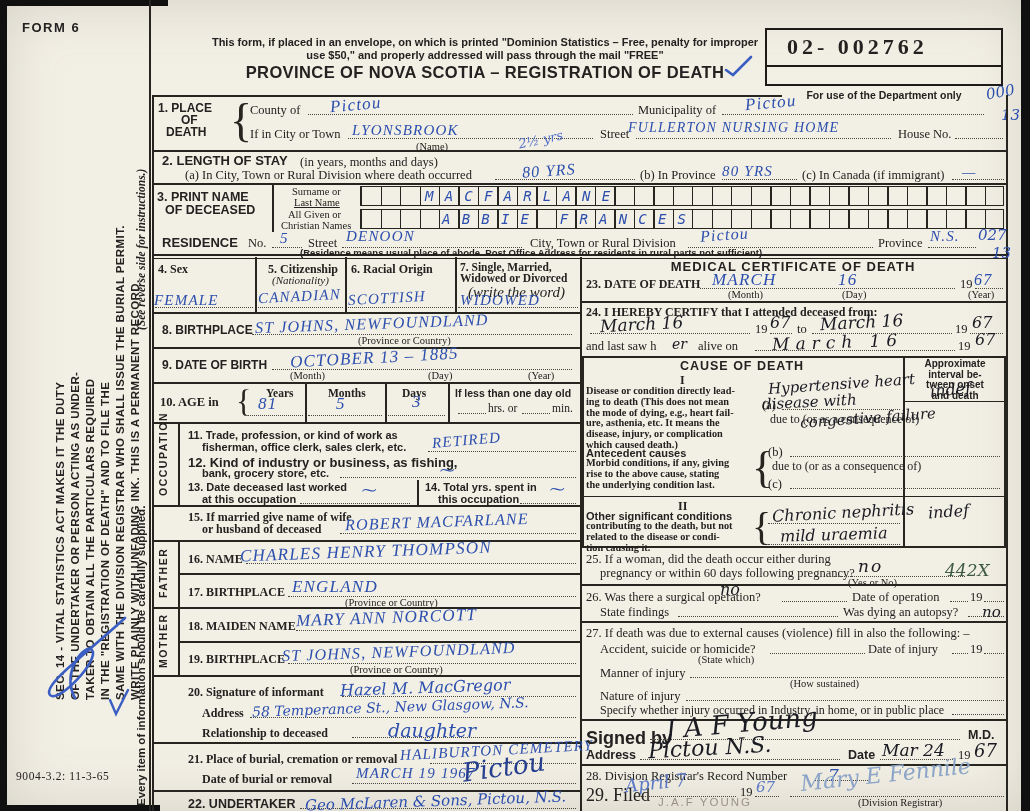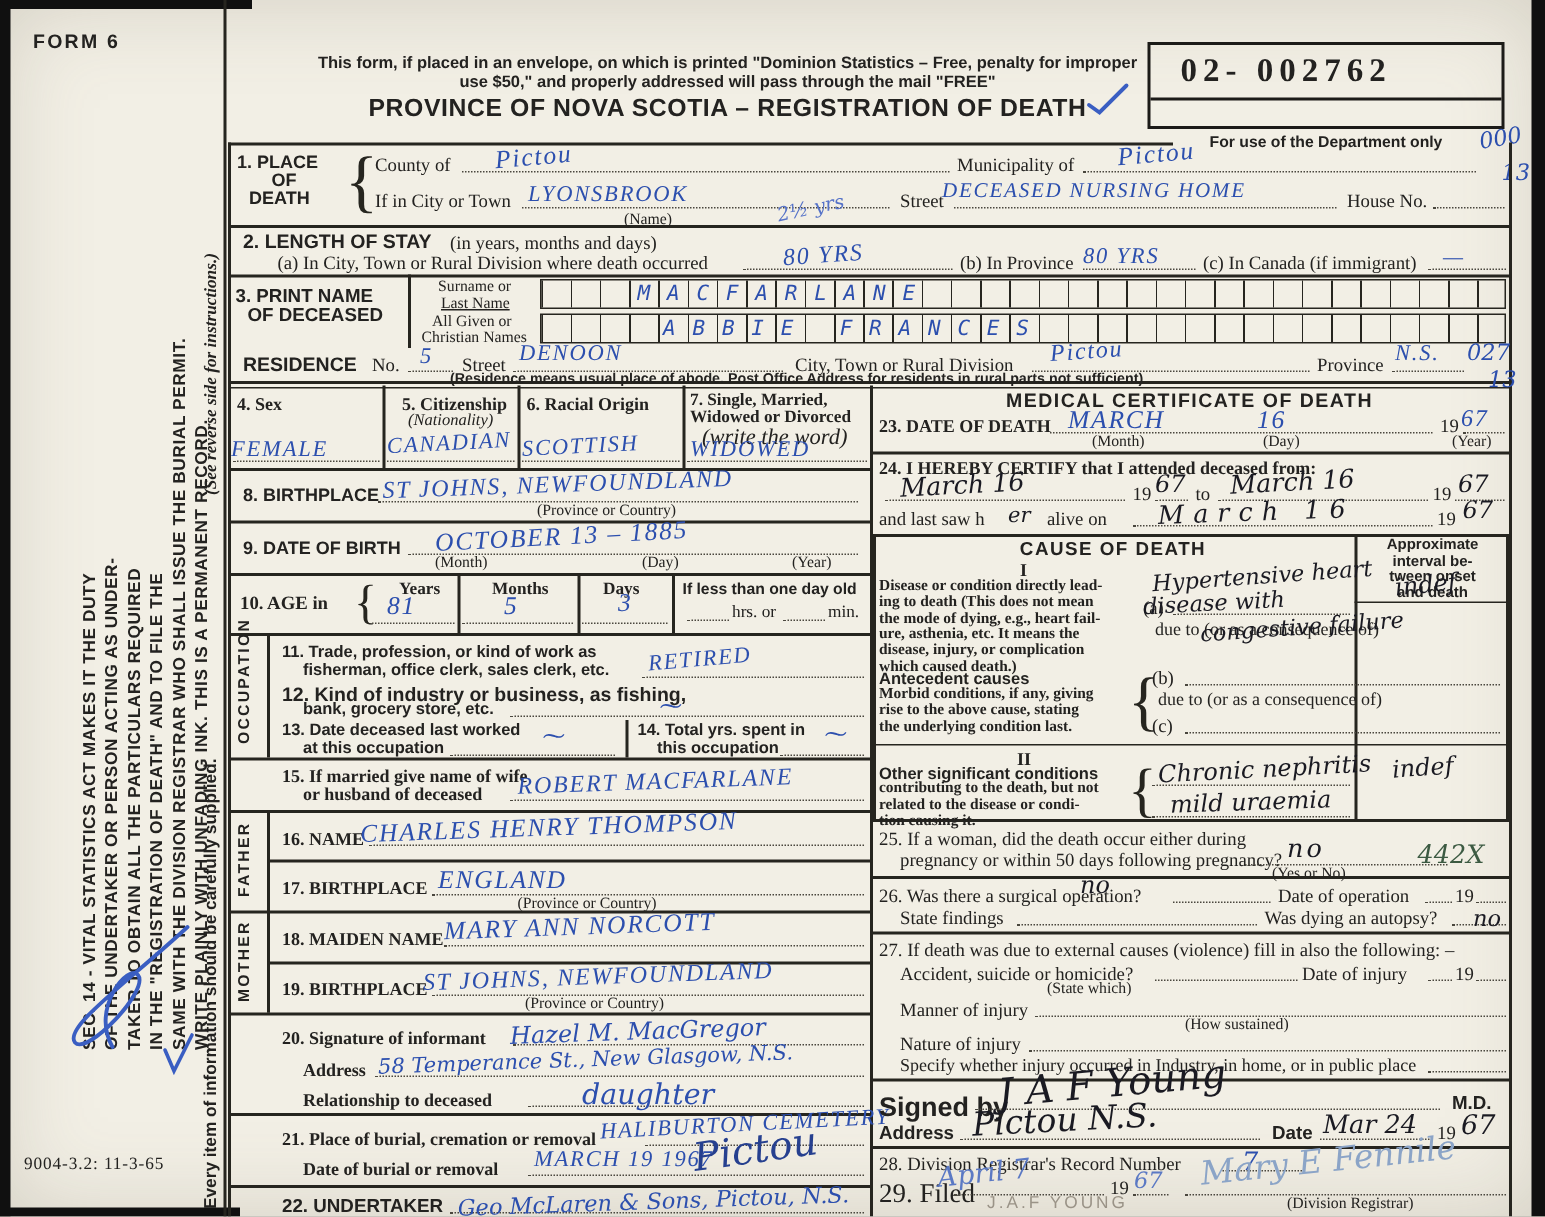--- a/index.html
+++ b/index.html
@@ -106,21 +106,21 @@
   <div class="abs" style="left:638px;top:103px;font-size:12.5px;">Municipality of</div>
   <div class="dot" style="left:722px;top:113px;width:262px;"></div>
   <div class="abs hand" style="left:745px;top:93px;font-size:17px;transform:rotate(-5deg);">Pictou</div>
 
   <div class="abs" style="left:250px;top:127px;font-size:12.5px;">If in City or Town</div>
   <div class="dot" style="left:348px;top:137px;width:245px;"></div>
   <div class="abs hand" style="left:352px;top:122px;font-size:15px;">LYONSBROOK</div>
   <div class="abs sub" style="left:416px;top:141px;">(Name)</div>
   <div class="abs" style="left:600px;top:127px;font-size:12.5px;">Street</div>
   <div class="dot" style="left:636px;top:137px;width:255px;"></div>
-  <div class="abs hand" style="left:628px;top:120px;font-size:14px;">DECEASED NURSING HOME</div>
+  <div class="abs hand" style="left:628px;top:120px;font-size:14px;">FULLERTON NURSING HOME</div>
   <div class="abs" style="left:898px;top:127px;font-size:12.5px;">House No.</div>
   <div class="dot" style="left:955px;top:137px;width:48px;"></div>
   <div class="abs script" style="left:518px;top:132px;font-size:13px;color:var(--blue2);transform:rotate(-12deg);">2½ yrs</div>
 
   <div class="abs sans b" style="left:162px;top:153px;font-size:13px;">2. LENGTH OF STAY</div>
   <div class="abs" style="left:300px;top:155px;font-size:12.5px;">(in years, months and days)</div>
   <div class="abs" style="left:185px;top:168px;font-size:12.5px;">(a) In City, Town or Rural Division where death occurred</div>
   <div class="dot" style="left:495px;top:178px;width:140px;"></div>
   <div class="abs hand" style="left:522px;top:162px;font-size:16px;transform:rotate(-4deg);">80 YRS</div>
   <div class="abs" style="left:640px;top:168px;font-size:12.5px;">(b) In Province</div>
@@ -372,21 +372,21 @@
     <div>tion causing it.</div>
   </div>
   <div class="abs brace" style="left:752px;top:503px;font-size:40px;">{</div>
   <div class="dot" style="left:768px;top:522px;width:132px;"></div>
   <div class="dot" style="left:768px;top:543px;width:132px;"></div>
   <div class="abs ds" style="left:772px;top:503px;font-size:16px;transform:rotate(-3deg);">Chronic nephritis</div>
   <div class="abs ds" style="left:780px;top:525px;font-size:16px;transform:rotate(-2deg);">mild uraemia</div>
   <div class="abs ds" style="left:928px;top:502px;font-size:16px;transform:rotate(-4deg);">indef</div>
 
   <div class="abs" style="left:586px;top:552px;font-size:12.5px;">25. If a woman, did the death occur either during</div>
-  <div class="abs" style="left:600px;top:566px;font-size:12.5px;">pregnancy or within 50 days following pregnancy?</div>
+  <div class="abs" style="left:600px;top:566px;font-size:12.5px;">pregnancy or within 60 days following pregnancy?</div>
   <div class="dot" style="left:830px;top:575px;width:135px;"></div>
   <div class="abs sub" style="left:848px;top:577px;">(Yes or No)</div>
   <div class="abs ds" style="left:858px;top:556px;font-size:17px;letter-spacing:2px;">no</div>
   <div class="abs ds" style="left:945px;top:560px;font-size:17px;color:#3c5a42;">442X</div>
   <div class="hline" style="left:580px;top:584px;width:426px;"></div>
 
   <div class="abs" style="left:586px;top:590px;font-size:12.5px;">26. Was there a surgical operation?</div>
   <div class="dot" style="left:782px;top:600px;width:65px;"></div>
   <div class="abs ds" style="left:720px;top:580px;font-size:16px;">no</div>
   <div class="abs" style="left:852px;top:590px;font-size:12.5px;">Date of operation</div>

